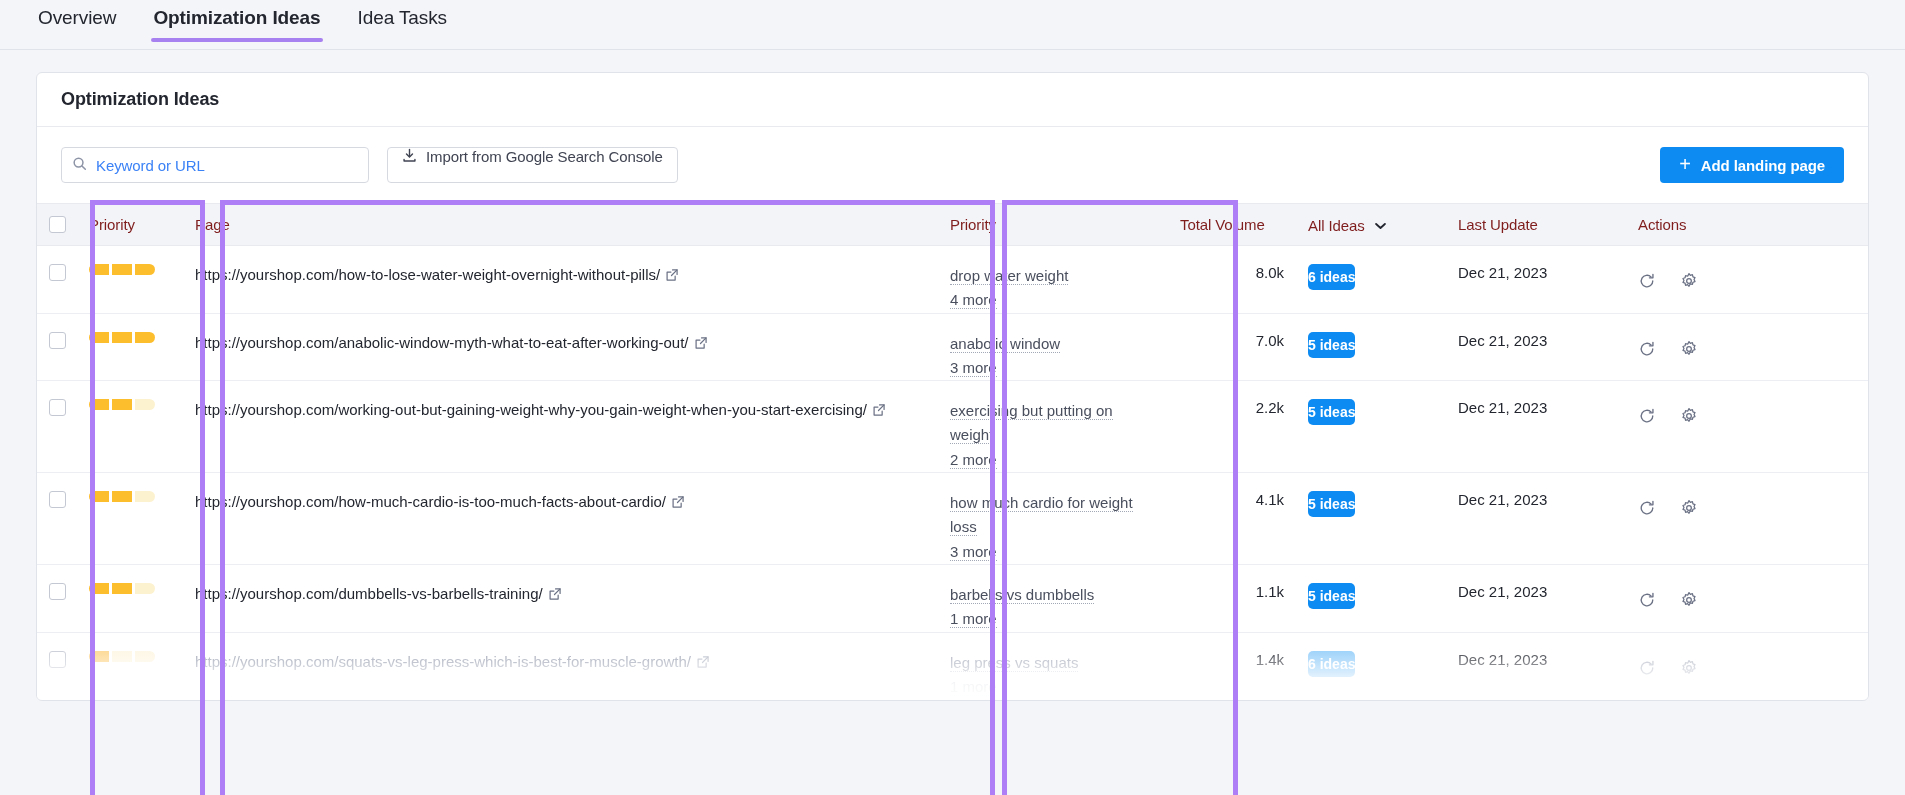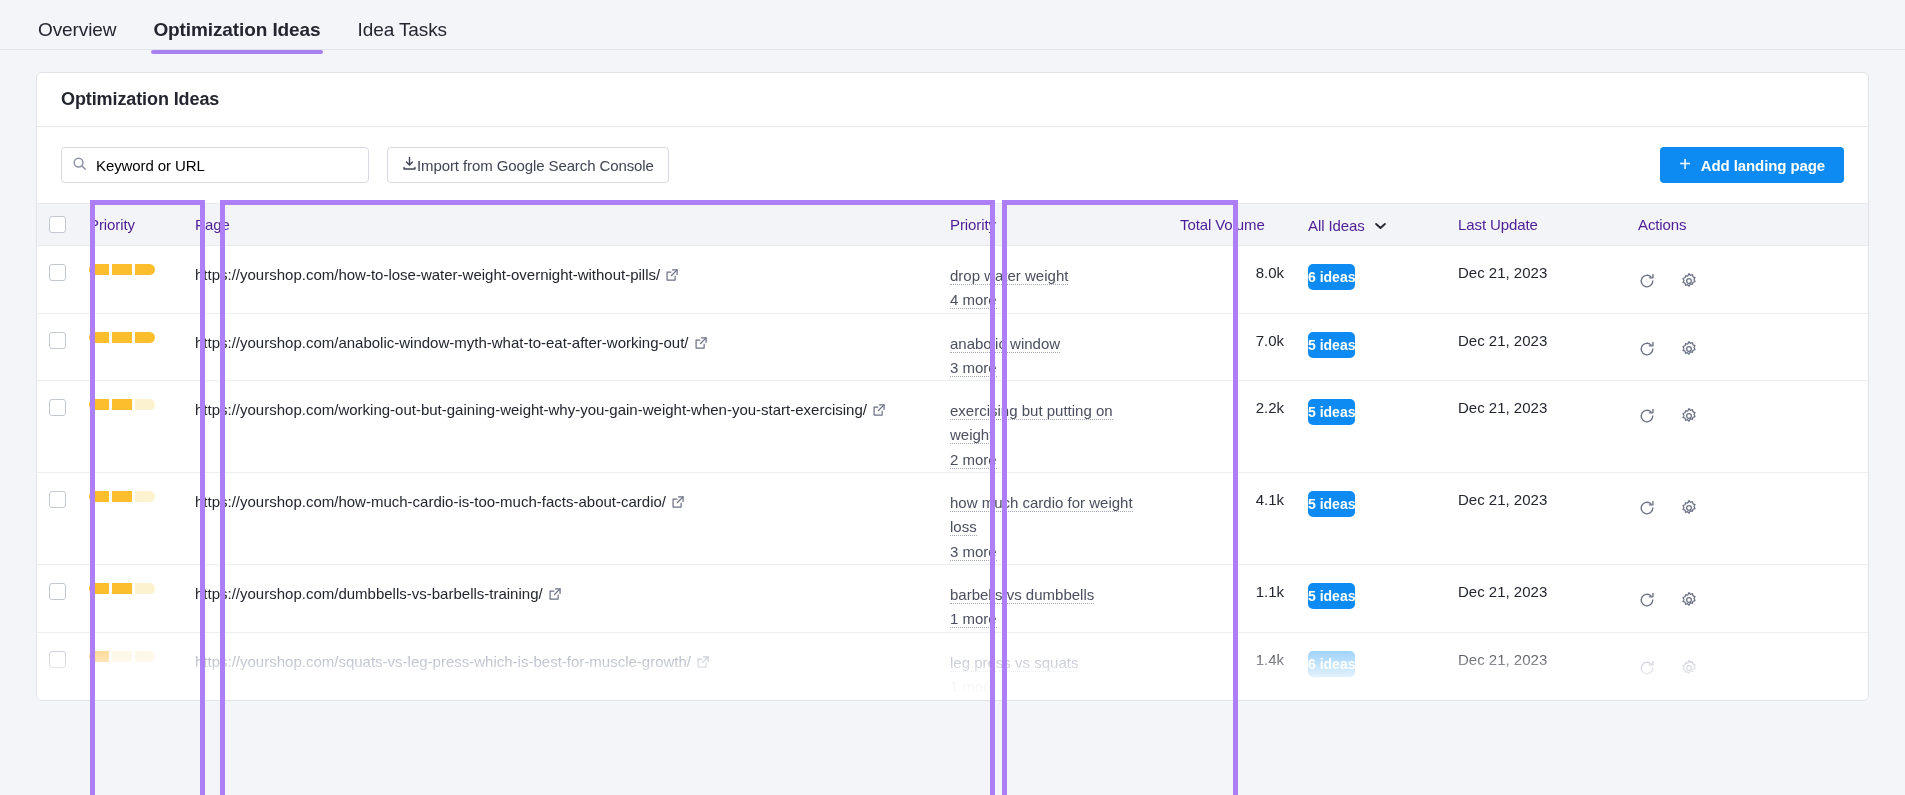--- a/index.html
+++ b/index.html
@@ -21,21 +21,21 @@
     display: flex;
     align-items: flex-start;
     padding: 0 0 0 36px;
     border-bottom: 1px solid #e1e3ea;
   }
   .tab {
     position: relative;
     font-size: 19px;
     color: #23262f;
     line-height: 1;
-    padding: 20px 2px 15px 2px;
+    padding: 8px 2px 15px 2px;
     margin-right: 33px;
     cursor: pointer;
     white-space: nowrap;
     letter-spacing: -0.1px;
   }
   .tab.active { font-weight: bold; }
   .tab.active::after {
     content: "";
     position: absolute;
     left: 0; right: 0; bottom: 0;
@@ -84,30 +84,31 @@
     border-radius: 4px;
     display: flex;
     align-items: center;
     padding: 0 10px;
     gap: 9px;
     background: #fff;
     cursor: text;
   }
   .search-box .ph {
     font-size: 15px;
-    color: #000000;
+    color: #3b82f6;
     letter-spacing: -0.1px;
   }
   .btn {
     height: 36px;
     border: 1px solid #d6d9e0;
     border-radius: 4px;
     background: #fff;
     display: inline-flex;
-    align-items: center;
+    align-items: flex-start;
+    gap: 9px;
     padding: 0 14px;
     font-size: 15px;
     color: #404452;
     cursor: pointer;
     white-space: nowrap;
     letter-spacing: -0.1px;
   }
   .spacer { flex: 1; }
   .btn-primary {
     height: 36px;
@@ -136,21 +137,21 @@
   
   table.grid {
     width: 100%;
     border-collapse: collapse;
     table-layout: fixed;
   }
   table.grid thead th {
     background: #f3f4f8;
     font-size: 15px;
     font-weight: normal;
-    color: #4c1d95;
+    color: #7f1d1d;
     text-align: left;
     height: 42px;
     padding: 0 12px;
     border-top: 1px solid #e9eaef;
     border-bottom: 1px solid #e9eaef;
     vertical-align: middle;
     white-space: nowrap;
     letter-spacing: -0.1px;
   }
   th.num, td.num { text-align: right; }

